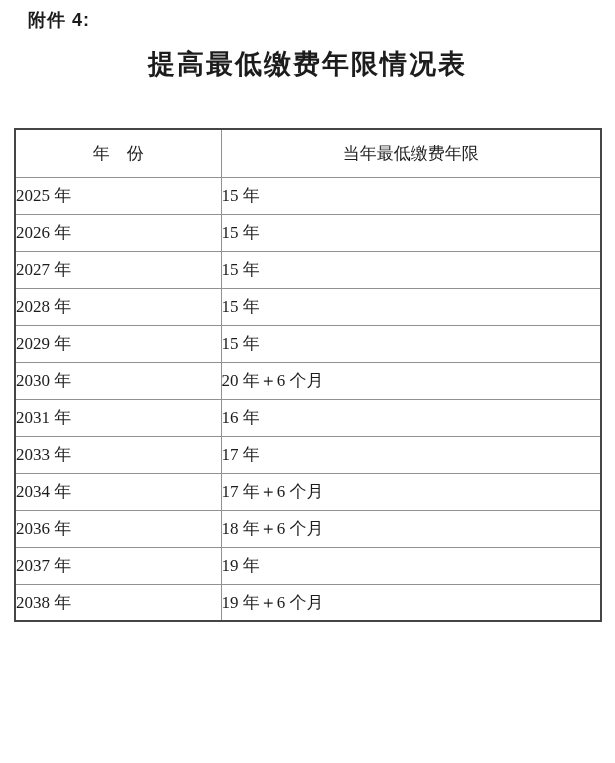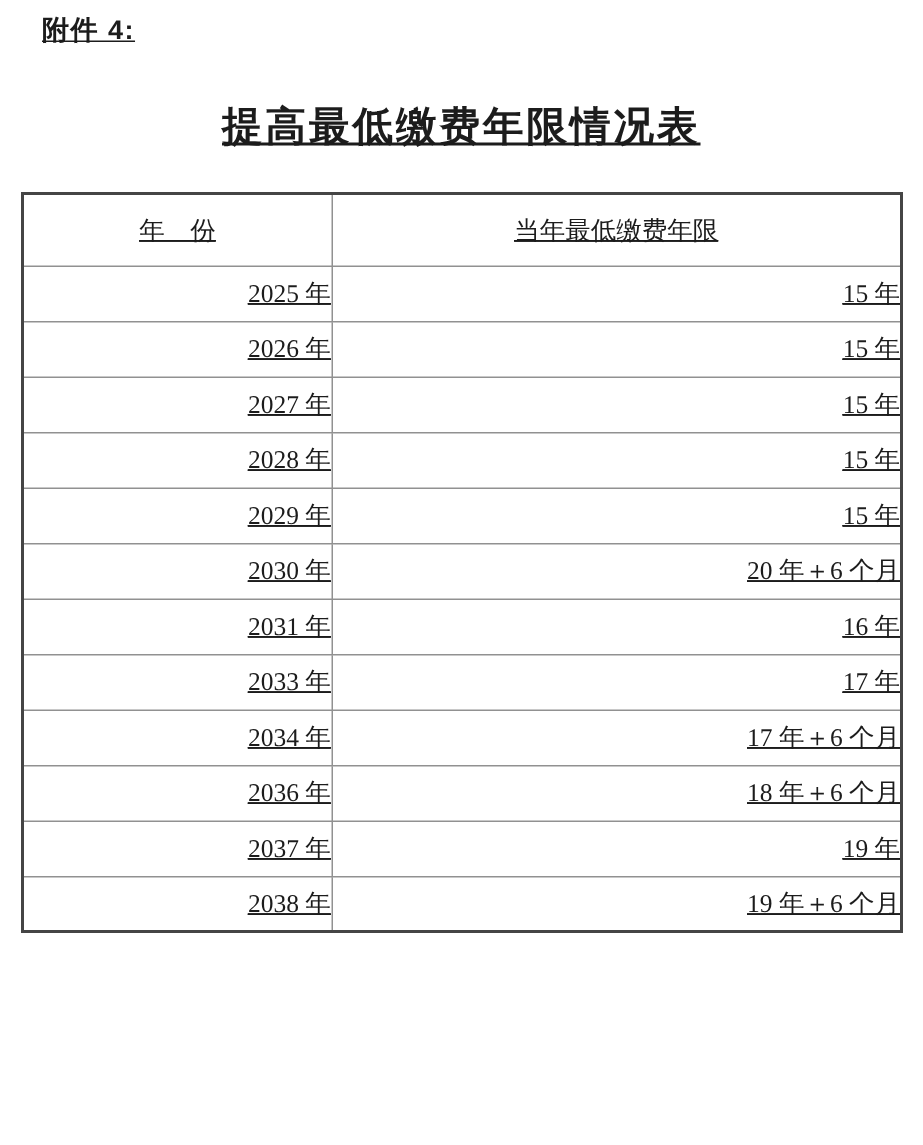--- a/index.html
+++ b/index.html
@@ -1,21 +1,21 @@
 <!DOCTYPE html>
 <html style="--text: #1c1c1c; --border-outer: #454545; --border-inner: #919191; --bg: #ffffff;"><head>
 <meta charset="utf-8">
 <style>
   :root{
     --text:#1c1c1c;
     --border-outer:#454545;
     --border-inner:#919191;
     --bg:#ffffff;
   }
-  *{box-sizing:border-box;margin:0;padding:0;text-decoration:underline;}
+  *{box-sizing:border-box;margin:0;padding:0;}
   html,body{background:#fff;}
   body{
     font-family:"Liberation Serif", serif;
     color:var(--text);
   }
   .page{
     position:relative;
     width:615px;
     height:763px;
     background:var(--bg);
@@ -27,21 +27,21 @@
     top:8px;
     font-family:"Liberation Sans", sans-serif;
     font-weight:bold;
     font-size:18px;
     letter-spacing:1px;
     color:var(--text);
     white-space:pre;
   }
   .doc-title{
     position:absolute;
-    top:66px;
+    top:46px;
     left:0;
     width:100%;
     text-align:center;
     font-family:"Liberation Serif", serif;
     font-weight:bold;
     font-size:27px;
     letter-spacing:2px;
     color:var(--text);
   }
   table.data-table{
@@ -63,21 +63,21 @@
     text-align:center;
     vertical-align:middle;
     border:1px solid var(--border-inner);
     color:var(--text);
     white-space:pre;
   }
   table.data-table td{
     height:37px;
     font-family:"Liberation Serif", serif;
     font-size:17px;
-    text-align:right;
+    text-align:left;
     vertical-align:middle;
     border:1px solid var(--border-inner);
     color:var(--text);
     white-space:pre;
   }
 </style>
 </head>
 <body>
 
 <div class="page">

